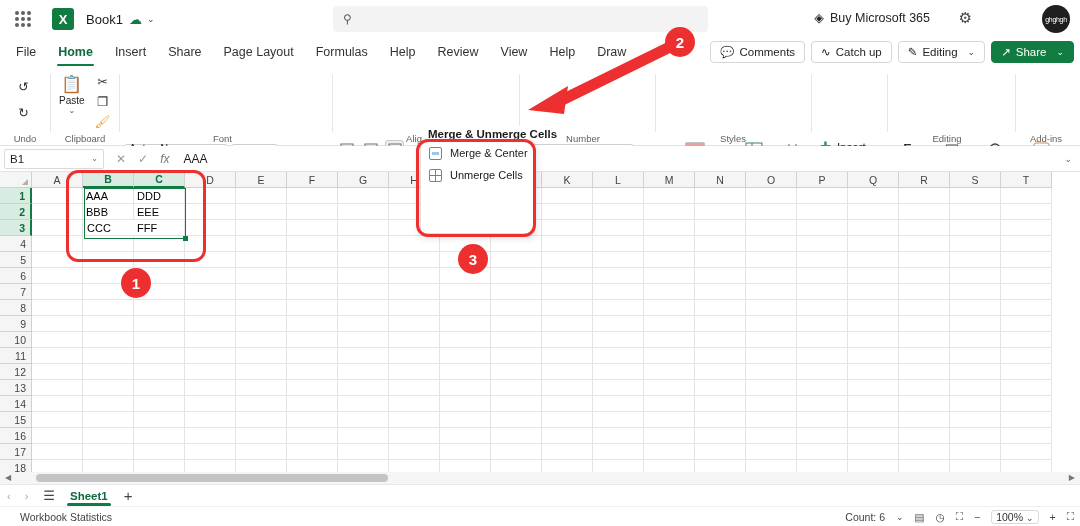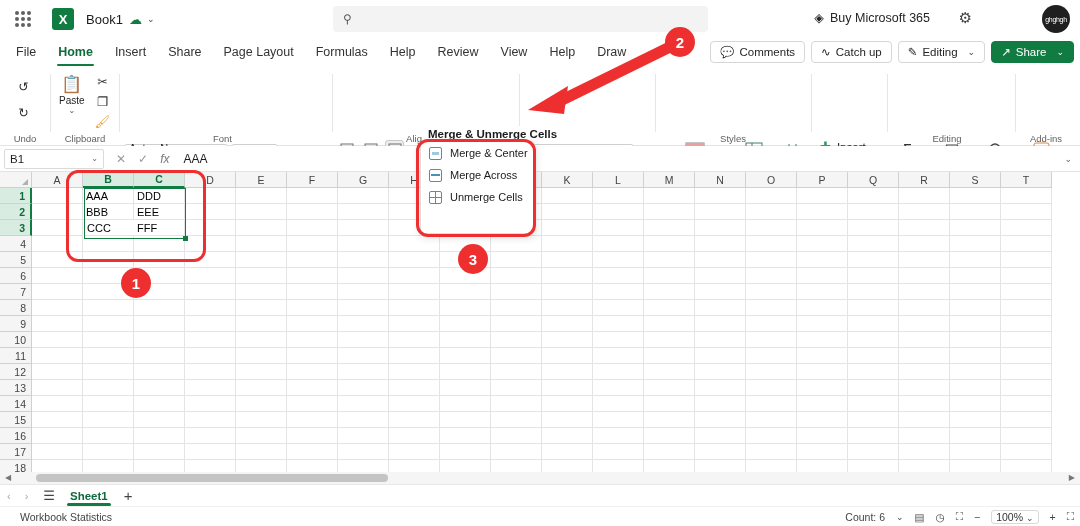--- a/index.html
+++ b/index.html
@@ -451,20 +451,23 @@
   <div class="mergebtn">
     <svg width="14" height="12">
         <rect x="0.5" y="1" width="13" height="10" fill="none" stroke="#4a8fbf" stroke-width="1.1"></rect>
         <rect x="3" y="4" width="8" height="4" fill="#9ec9e3"></rect>
       </svg>
     <span>Merge &amp; Center</span>
     <span class="chev">⌄</span>
   </div>
   <div class="sep" style="left:519px;"></div>
 
+  <div class="grp" style="left:521px; width:124px;">
+    <div class="glabel">Number</div>
+  </div>
   <div class="numfmt">
     <span>Gen</span>
     <span class="ddchev">⌄</span>
   </div>
   <div class="fmtbtn" style="left:534px; top:103px; font-size:11px;">$€</div>
   <div class="fmtbtn" style="left:552px; top:104px; font-size:8px; color:#666;">⌄</div>
   <div class="fmtbtn" style="left:570px; top:103px; font-size:13px;">%</div>
   <div class="fmtbtn" style="left:591px; top:103px; font-size:12px;">9</div>
   <div class="fmtbtn" style="left:612px; top:103px; font-size:10px; color:#2b7cd3;">.0</div>
   <div class="fmtbtn" style="left:634px; top:103px; font-size:10px; color:#2b7cd3;">.00</div>
@@ -1021,24 +1024,20 @@
     <span>⛶</span>
   </div>
 </div>
 
 <div class="menu">
   <div class="mitem">
     <span class="micon mc"></span>
     <span>Merge &amp; Center</span>
   </div>
   <div class="mitem">
-    <span class="micon ma"></span>
-    <span>Merge Across</span>
-  </div>
-  <div class="mitem">
     <span class="micon um"></span>
     <span>Unmerge Cells</span>
   </div>
 </div>
 
 <div class="anno-rect" style="left:66px; top:170px; width:140px; height:92px;"></div>
 <div class="anno-rect" style="left:416px; top:139px; width:120px; height:98px;"></div>
 
 <svg class="arrow" style="left:520px; top:28px;" width="180" height="90">
   <g>

